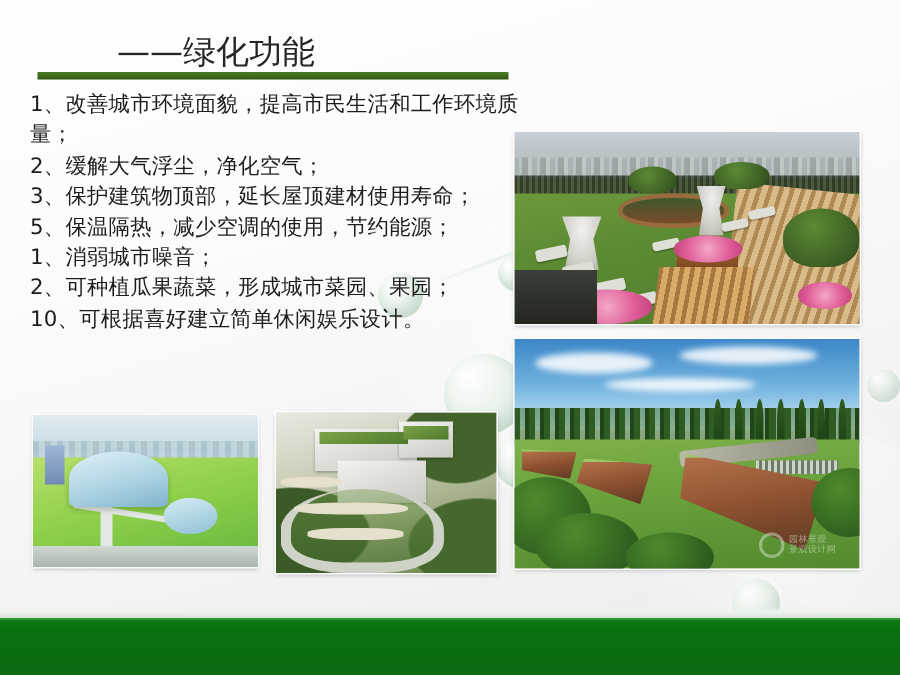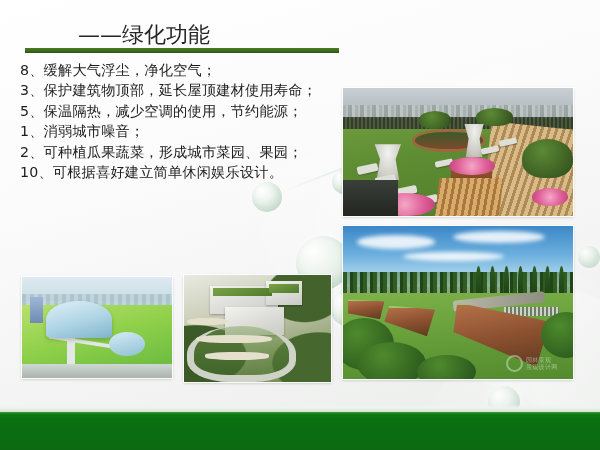--- a/index.html
+++ b/index.html
@@ -170,21 +170,22 @@
   <div class="bubble" style="left:488px;top:386px;width:32px;height:32px;opacity:.85;"></div>
   <div class="bubble" style="left:578px;top:246px;width:22px;height:22px;opacity:.8;"></div>
 </div>
 
 <div class="title-row">
   <span class="title-sub">——绿化功能</span>
 </div>
 <div class="title-rule"></div>
 
 <ul class="body-list">
-  <li>8、缓解大气浮尘，净化空气；</li>
+  <li class="wrap">1、改善城市环境面貌，提高市民生活和工作环境质量；</li>
+  <li>2、缓解大气浮尘，净化空气；</li>
   <li>3、保护建筑物顶部，延长屋顶建材使用寿命；</li>
   <li>5、保温隔热，减少空调的使用，节约能源；</li>
   <li>1、消弱城市噪音；</li>
   <li>2、可种植瓜果蔬菜，形成城市菜园、果园；</li>
   <li>10、可根据喜好建立简单休闲娱乐设计。</li>
 </ul>
 
 <div class="photo" id="photo-rooftop-garden">
   <div class="rg-sky"></div>
   <div class="rg-skyline"></div>

